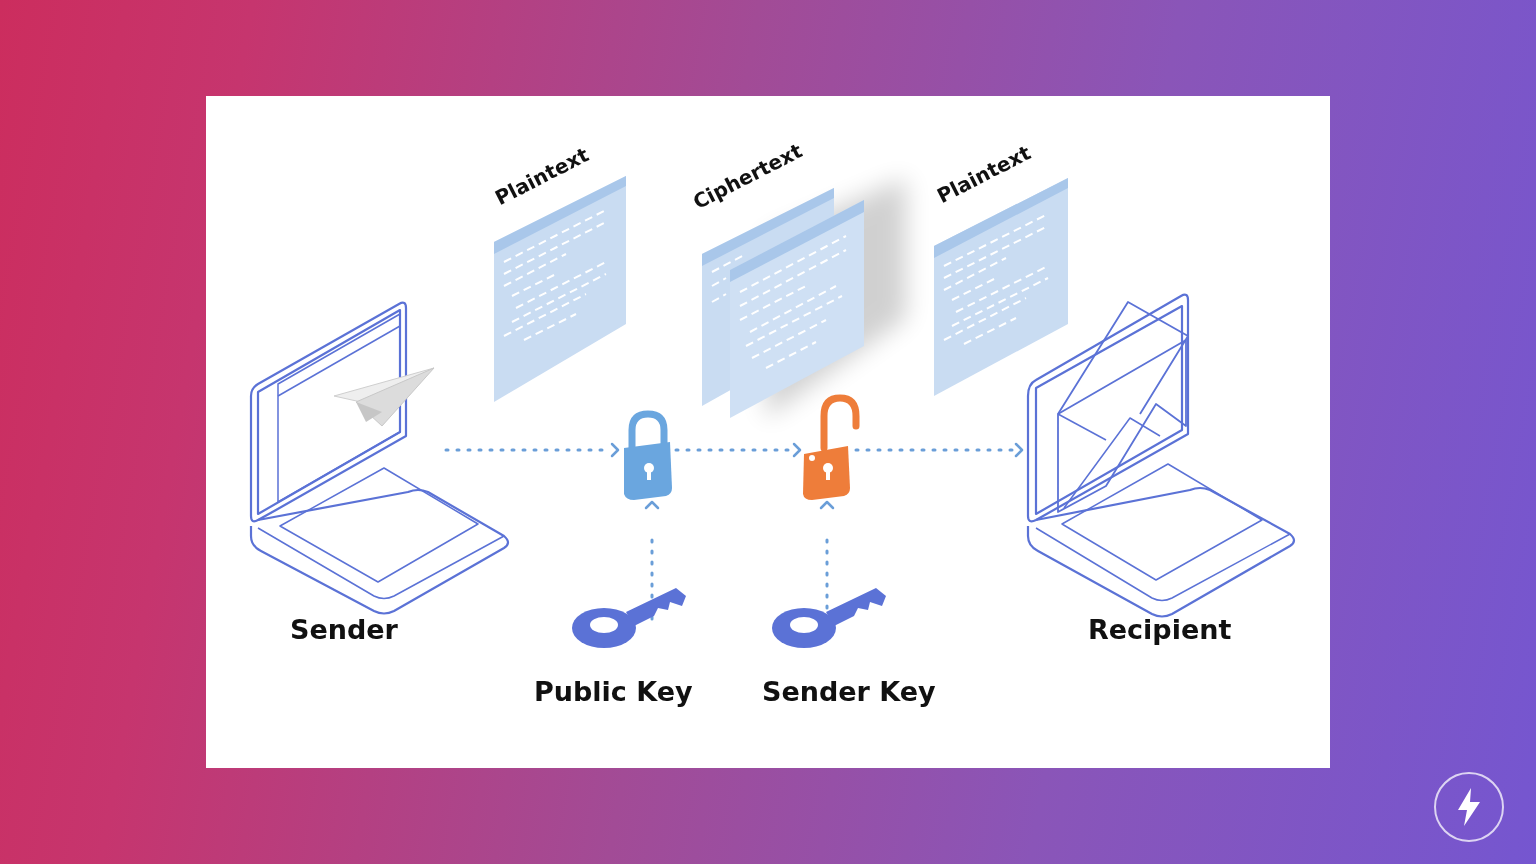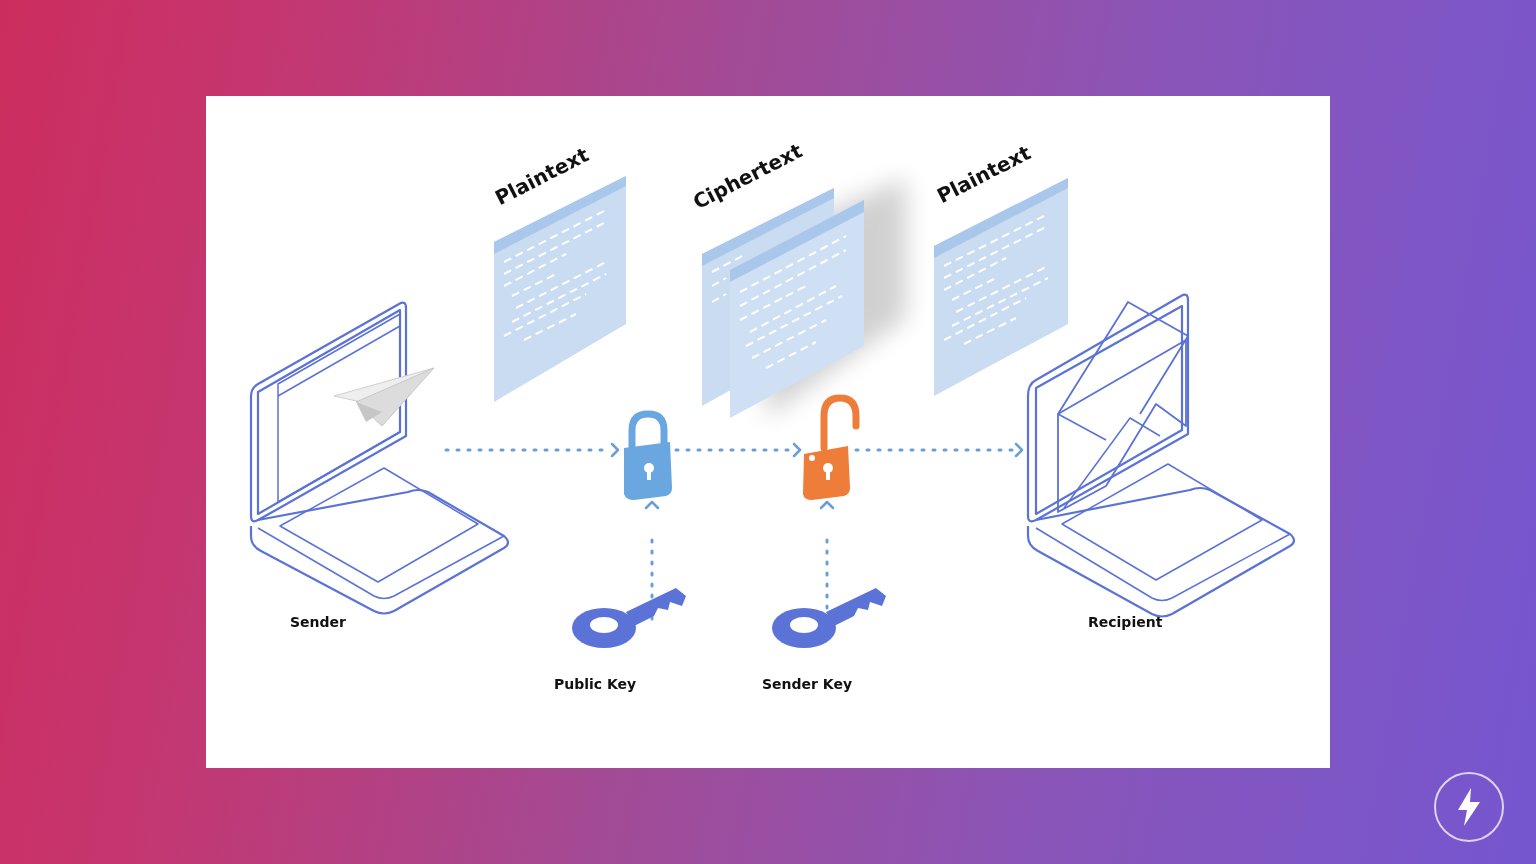--- a/index.html
+++ b/index.html
@@ -8,21 +8,21 @@
     background: linear-gradient(100deg, #cc2d5e 0%, #c6356e 15%, #a24b96 45%, #8a55b8 70%, #7556d0 100%);
     font-family: "DejaVu Sans", sans-serif;
   }
   .card {
     position: absolute; left: 206px; top: 96px; width: 1124px; height: 672px;
     background: #ffffff;
   }
   .card svg.art { position: absolute; left: 0; top: 0; }
   .label {
     position: absolute; font-family: "DejaVu Sans", sans-serif; font-weight: bold;
-    color: #111; font-size: 14px; white-space: nowrap;
+    color: #111; font-size: 27px; white-space: nowrap;
   }
   .doc-title {
     position: absolute; font-family: "DejaVu Sans", sans-serif; font-weight: bold;
     color: #111; font-size: 20px; white-space: nowrap; transform-origin: left bottom;
     transform: rotate(-27deg);
   }
   .badge {
     position: absolute; left: 1434px; top: 772px; width: 70px; height: 70px;
     border-radius: 50%; border: 2px solid rgba(255,255,255,0.75); box-sizing: border-box;
     display: flex; align-items: center; justify-content: center;
@@ -156,21 +156,21 @@
       <path d="M852,318 L900,344" stroke-width="1.5"></path>
       <path d="M858,412 L924,322 L954,340" stroke-width="1.5"></path>
     </g>
   </svg>
 
   <div class="doc-title" style="left:296px; top:90px;">Plaintext</div>
   <div class="doc-title" style="left:494px; top:94px;">Ciphertext</div>
   <div class="doc-title" style="left:738px; top:88px;">Plaintext</div>
 
   <div class="label" style="left:84px; top:518px;">Sender</div>
-  <div class="label" style="left:348px; top:580px;">Public Key</div>
+  <div class="label" style="left:328px; top:580px;">Public Key</div>
   <div class="label" style="left:556px; top:580px;">Sender Key</div>
   <div class="label" style="left:882px; top:518px;">Recipient</div>
 </div>
 
 <div class="badge">
   <svg width="26" height="38" viewBox="0 0 26 38">
     <path d="M15,0 L2,22 L11,22 L8,38 L24,14 L14,14 Z" fill="#ffffff"></path>
   </svg>
 </div>
 

